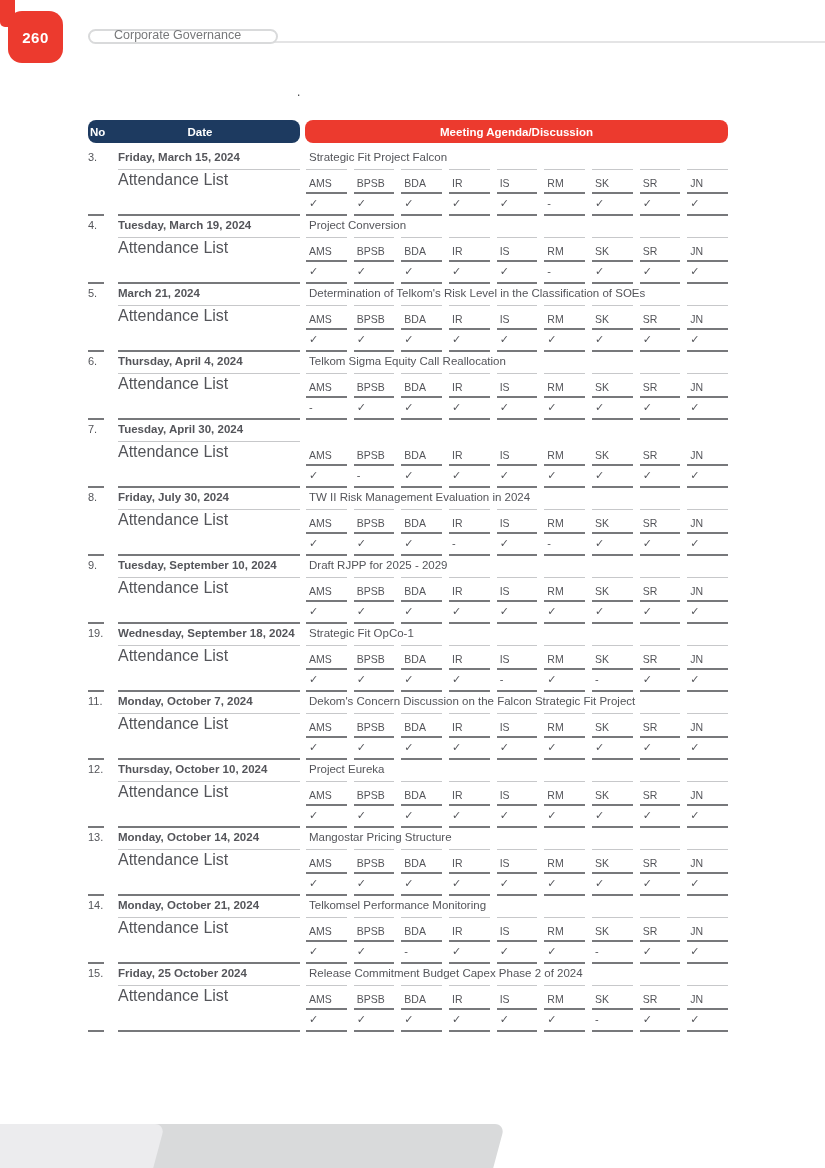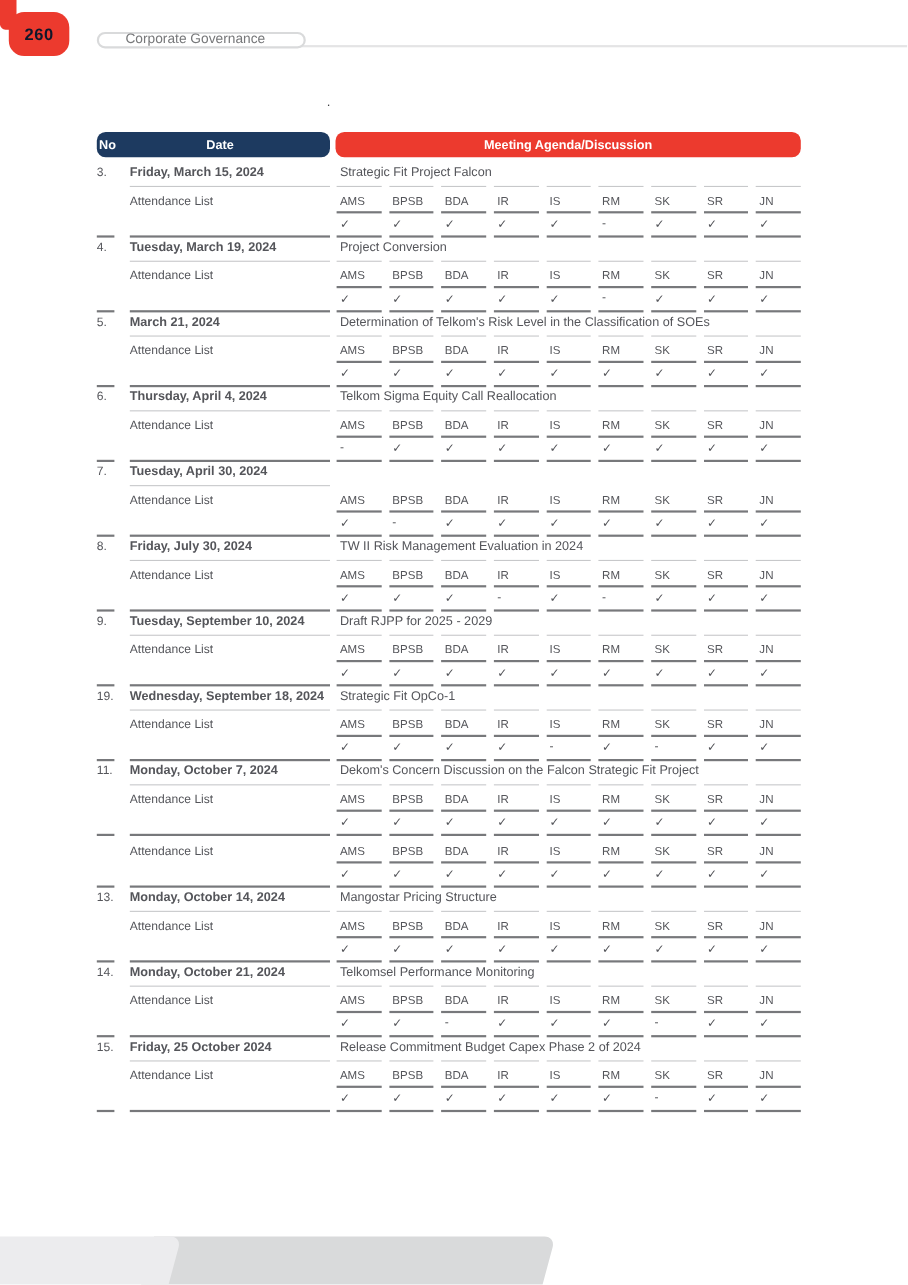--- a/index.html
+++ b/index.html
@@ -14,23 +14,23 @@
     --footer-dark:#d9dadb;
   }
   html,body{margin:0;padding:0;background:#fff;}
   .page{
     position:relative;width:825px;height:1168px;background:#ffffff;overflow:hidden;
     font-family:"Liberation Sans", sans-serif;color:var(--text);
   }
   
   .badge-tab{position:absolute;left:0;top:0;width:15px;height:27px;background:var(--red);border-radius:0 0 5px 5px;}
   .badge-main{
-    position:absolute;left:8px;top:11px;width:55px;height:40px;background:var(--red);
+    position:absolute;left:8px;top:11px;width:55px;height:52px;background:var(--red);
     border-radius:14px;display:flex;align-items:center;justify-content:center;
-    color:#0f172a;font-size:15px;font-weight:bold;letter-spacing:.5px;
+    color:#ffffff;font-size:15px;font-weight:bold;letter-spacing:.5px;
   }
   
   .section-pill{
     position:absolute;left:88px;top:29px;width:190px;height:15px;box-sizing:border-box;
     border:2px solid var(--pill-border);border-radius:15px;display:flex;align-items:flex-end;
     padding-left:24px;color:#77787a;font-size:12.5px;background:#fff;z-index:2;
   }
   .section-line{position:absolute;left:272px;top:41px;width:553px;height:2px;background:var(--rule);z-index:1;}
   .stray-dot{position:absolute;left:297px;top:85px;font-size:12px;color:#3f4043;}
   
@@ -46,21 +46,21 @@
     display:flex;align-items:center;justify-content:center;
   }
   .r1{display:flex;height:21px;box-sizing:border-box;}
   .c-no{width:16px;margin-right:14px;font-size:11px;padding-top:2px;}
   .c-date{width:182px;margin-right:6px;font-size:11.5px;padding-top:2px;border-bottom:1px solid var(--line-light);box-sizing:border-box;white-space:nowrap;font-weight:bold;}
   .c-agenda{flex:1;position:relative;display:grid;grid-template-columns:repeat(9,1fr);column-gap:7px;}
   .c-agenda .seg{border-bottom:1px solid var(--line-light);}
   .agenda-label{position:absolute;left:3px;top:2px;font-size:11.5px;white-space:nowrap;color:var(--text);}
   .r2{display:flex;height:24px;align-items:flex-end;box-sizing:border-box;}
   .sp-no{width:16px;margin-right:14px;}
-  .c-attlabel{width:182px;margin-right:6px;font-size:11px;padding-bottom:5px;box-sizing:border-box;}
+  .c-attlabel{width:182px;margin-right:6px;font-size:16px;padding-bottom:5px;box-sizing:border-box;}
   .c-codes{flex:1;display:grid;grid-template-columns:repeat(9,1fr);column-gap:7px;}
   .code{border-bottom:2px solid var(--line-dark);font-size:10.5px;padding:0 0 3px 3px;box-sizing:border-box;}
   .r3{display:flex;height:20px;box-sizing:border-box;}
   .sp-date{width:182px;margin-right:6px;}
   .c-marks{flex:1;display:grid;grid-template-columns:repeat(9,1fr);column-gap:7px;}
   .mark{font-size:11px;padding:3px 0 0 3px;}
   .sep{display:flex;height:2px;margin-bottom:1px;}
   .sep-no{width:16px;background:var(--line-dark);}
   .sep-g1{width:14px;}
   .sep-date{width:182px;background:var(--line-dark);}
@@ -665,20 +665,36 @@
               <div class="sseg"></div>
               <div class="sseg"></div>
               <div class="sseg"></div>
               <div class="sseg"></div>
               <div class="sseg"></div>
               <div class="sseg"></div>
             </div>
           </div>
         </div>
         <div class="block">
+          <div class="r1">
+            <div class="c-no">12.</div>
+            <div class="c-date">Thursday, October 10, 2024</div>
+            <div class="c-agenda">
+              <div class="seg"></div>
+              <div class="seg"></div>
+              <div class="seg"></div>
+              <div class="seg"></div>
+              <div class="seg"></div>
+              <div class="seg"></div>
+              <div class="seg"></div>
+              <div class="seg"></div>
+              <div class="seg"></div>
+              <div class="agenda-label">Project Eureka</div>
+            </div>
+          </div>
           <div class="r2">
             <div class="sp-no"></div>
             <div class="c-attlabel">Attendance List</div>
             <div class="c-codes">
               <div class="code">AMS</div>
               <div class="code">BPSB</div>
               <div class="code">BDA</div>
               <div class="code">IR</div>
               <div class="code">IS</div>
               <div class="code">RM</div>

